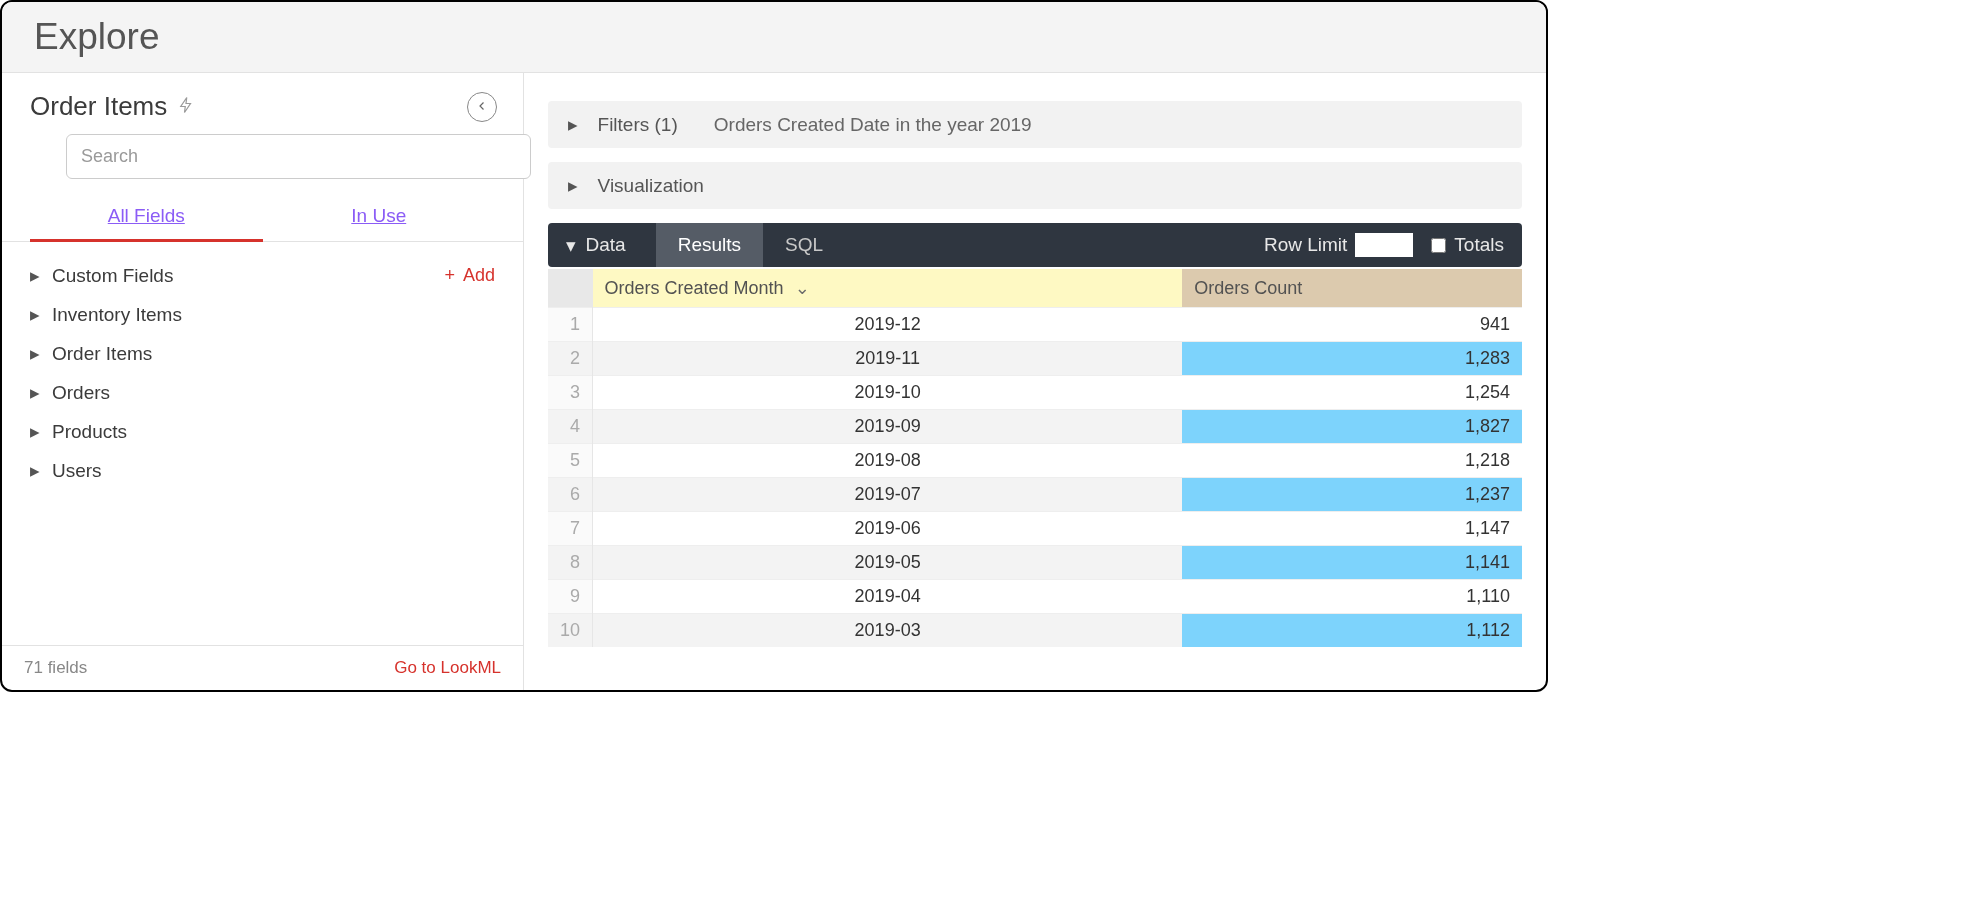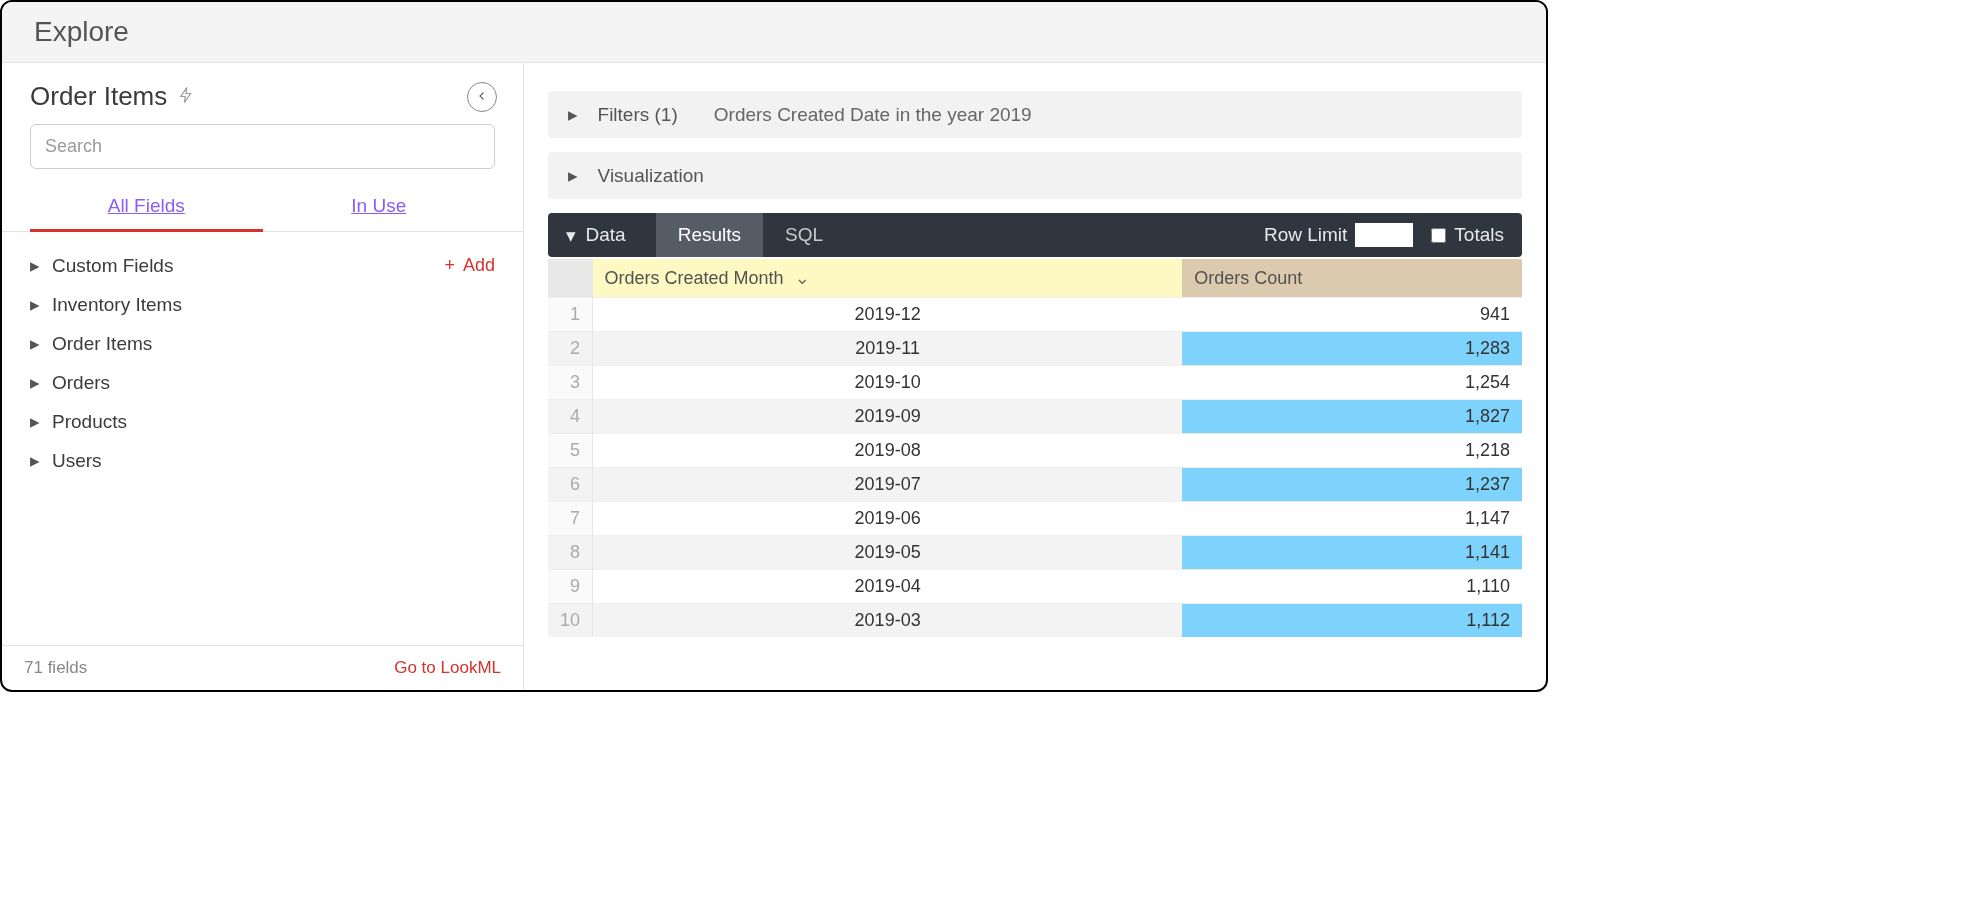--- a/index.html
+++ b/index.html
@@ -21,21 +21,21 @@
   
   .header {
     display: flex;
     align-items: center;
     justify-content: space-between;
     padding: 14px 28px 14px 32px;
     background: #f4f4f4;
     border-bottom: 1px solid #e2e2e2;
   }
   .header-title {
-    font-size: 28px;
+    font-size: 37px;
     font-weight: 400;
     color: #555;
   }
   .header-right {
     display: flex;
     align-items: center;
     gap: 14px;
   }
   .status-text {
     font-size: 18px;
@@ -112,20 +112,21 @@
   }
   .collapse-circle svg { width: 12px; height: 12px; }
   .search-wrap { padding: 0 28px 16px 28px; }
   .search-input {
     width: 100%;
     font-size: 18px;
     padding: 11px 14px;
     border: 1px solid #ccc;
     border-radius: 6px;
     color: #555;
+    margin-left: 36px;
   }
   .search-input::placeholder { color: #9a9a9a; }
   .field-tabs {
     display: flex;
     border-bottom: 1px solid #e2e2e2;
     padding: 0 28px;
   }
   .field-tab {
     flex: 1;
     text-align: center;

